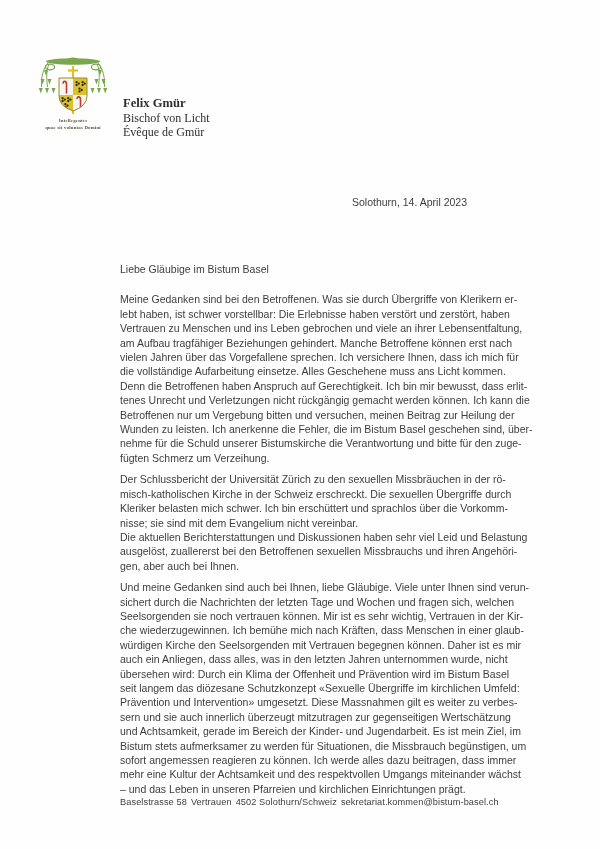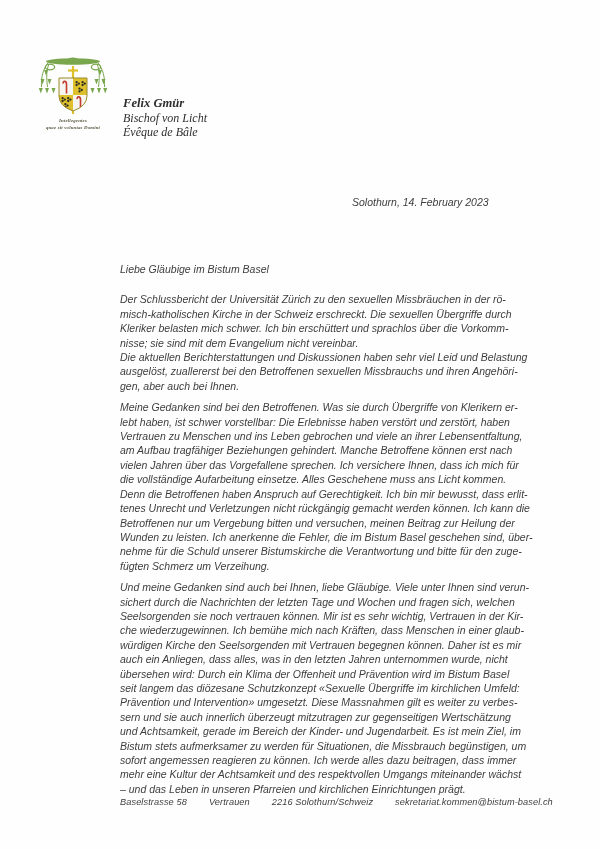--- a/index.html
+++ b/index.html
@@ -7,21 +7,20 @@
     width: 600px; height: 849px;
     background: #ffffff;
     font-family: "Liberation Sans", sans-serif;
   }
   .page {
     position: relative;
     width: 600px; height: 849px;
     background: #fefefe;
     overflow: hidden;
     color: var(--ink, #3d3d3d);
-    font-style: italic;
   }
   
   .crest-wrap {
     position: absolute; left: 38px; top: 53px; width: 70px;
   }
   .motto {
     position: absolute; left: 28px; top: 118px; width: 90px;
     text-align: center;
     font-family: "Liberation Serif", serif;
     font-weight: bold;
@@ -44,21 +43,21 @@
   .main {
     position: absolute; left: 120px; top: 262px; width: 466px;
     font-size: 10.5px; line-height: 14.4px;
     color: var(--ink, #3d3d3d);
   }
   .salutation { margin: 0 0 16px 0; }
   .para { margin: 0 0 7px 0; white-space: pre-line; }
   
   .footer {
     position: absolute; left: 120px; top: 797px;
-    display: flex; gap: 22px;
+    display: flex; gap: 4px;
     font-size: 9.2px; color: var(--ink, #3d3d3d);
     letter-spacing: 0.1px;
   }
   svg { display: block; }
 </style>
 </head>
 <body>
 
 <div class="page">
 
@@ -138,63 +137,63 @@
     </svg>
   </div>
   <div class="motto">
     <div>Intellegentes</div>
     <div>quae sit voluntas Domini</div>
   </div>
 
   <div class="sender">
     <div class="name">Felix Gmür</div>
     <div>Bischof von Licht</div>
-    <div>Évêque de Bâle</div>
+    <div>Évêque de Gmür</div>
   </div>
 
-  <div class="dateline">Solothurn, 14. February 2023</div>
+  <div class="dateline">Solothurn, 14. April 2023</div>
 
   <div class="main">
     <p class="salutation">Liebe Gläubige im Bistum Basel</p>
-    <p class="para">Der Schlussbericht der Universität Zürich zu den sexuellen Missbräuchen in der rö-
-misch-katholischen Kirche in der Schweiz erschreckt. Die sexuellen Übergriffe durch
-Kleriker belasten mich schwer. Ich bin erschüttert und sprachlos über die Vorkomm-
-nisse; sie sind mit dem Evangelium nicht vereinbar.
-Die aktuellen Berichterstattungen und Diskussionen haben sehr viel Leid und Belastung
-ausgelöst, zuallererst bei den Betroffenen sexuellen Missbrauchs und ihren Angehöri-
-gen, aber auch bei Ihnen.</p>
     <p class="para">Meine Gedanken sind bei den Betroffenen. Was sie durch Übergriffe von Klerikern er-
 lebt haben, ist schwer vorstellbar: Die Erlebnisse haben verstört und zerstört, haben
 Vertrauen zu Menschen und ins Leben gebrochen und viele an ihrer Lebensentfaltung,
 am Aufbau tragfähiger Beziehungen gehindert. Manche Betroffene können erst nach
 vielen Jahren über das Vorgefallene sprechen. Ich versichere Ihnen, dass ich mich für
 die vollständige Aufarbeitung einsetze. Alles Geschehene muss ans Licht kommen.
 Denn die Betroffenen haben Anspruch auf Gerechtigkeit. Ich bin mir bewusst, dass erlit-
 tenes Unrecht und Verletzungen nicht rückgängig gemacht werden können. Ich kann die
 Betroffenen nur um Vergebung bitten und versuchen, meinen Beitrag zur Heilung der
 Wunden zu leisten. Ich anerkenne die Fehler, die im Bistum Basel geschehen sind, über-
 nehme für die Schuld unserer Bistumskirche die Verantwortung und bitte für den zuge-
 fügten Schmerz um Verzeihung.</p>
+    <p class="para">Der Schlussbericht der Universität Zürich zu den sexuellen Missbräuchen in der rö-
+misch-katholischen Kirche in der Schweiz erschreckt. Die sexuellen Übergriffe durch
+Kleriker belasten mich schwer. Ich bin erschüttert und sprachlos über die Vorkomm-
+nisse; sie sind mit dem Evangelium nicht vereinbar.
+Die aktuellen Berichterstattungen und Diskussionen haben sehr viel Leid und Belastung
+ausgelöst, zuallererst bei den Betroffenen sexuellen Missbrauchs und ihren Angehöri-
+gen, aber auch bei Ihnen.</p>
     <p class="para">Und meine Gedanken sind auch bei Ihnen, liebe Gläubige. Viele unter Ihnen sind verun-
 sichert durch die Nachrichten der letzten Tage und Wochen und fragen sich, welchen
 Seelsorgenden sie noch vertrauen können. Mir ist es sehr wichtig, Vertrauen in der Kir-
 che wiederzugewinnen. Ich bemühe mich nach Kräften, dass Menschen in einer glaub-
 würdigen Kirche den Seelsorgenden mit Vertrauen begegnen können. Daher ist es mir
 auch ein Anliegen, dass alles, was in den letzten Jahren unternommen wurde, nicht
 übersehen wird: Durch ein Klima der Offenheit und Prävention wird im Bistum Basel
 seit langem das diözesane Schutzkonzept «Sexuelle Übergriffe im kirchlichen Umfeld:
 Prävention und Intervention» umgesetzt. Diese Massnahmen gilt es weiter zu verbes-
 sern und sie auch innerlich überzeugt mitzutragen zur gegenseitigen Wertschätzung
 und Achtsamkeit, gerade im Bereich der Kinder- und Jugendarbeit. Es ist mein Ziel, im
 Bistum stets aufmerksamer zu werden für Situationen, die Missbrauch begünstigen, um
 sofort angemessen reagieren zu können. Ich werde alles dazu beitragen, dass immer
 mehr eine Kultur der Achtsamkeit und des respektvollen Umgangs miteinander wächst
 – und das Leben in unseren Pfarreien und kirchlichen Einrichtungen prägt.</p>
   </div>
 
   <div class="footer">
     <span>Baselstrasse 58</span>
     <span>Vertrauen</span>
-    <span>2216 Solothurn/Schweiz</span>
+    <span>4502 Solothurn/Schweiz</span>
     <span>sekretariat.kommen@bistum-basel.ch</span>
   </div>
 
 </div>
 
 </body></html>

